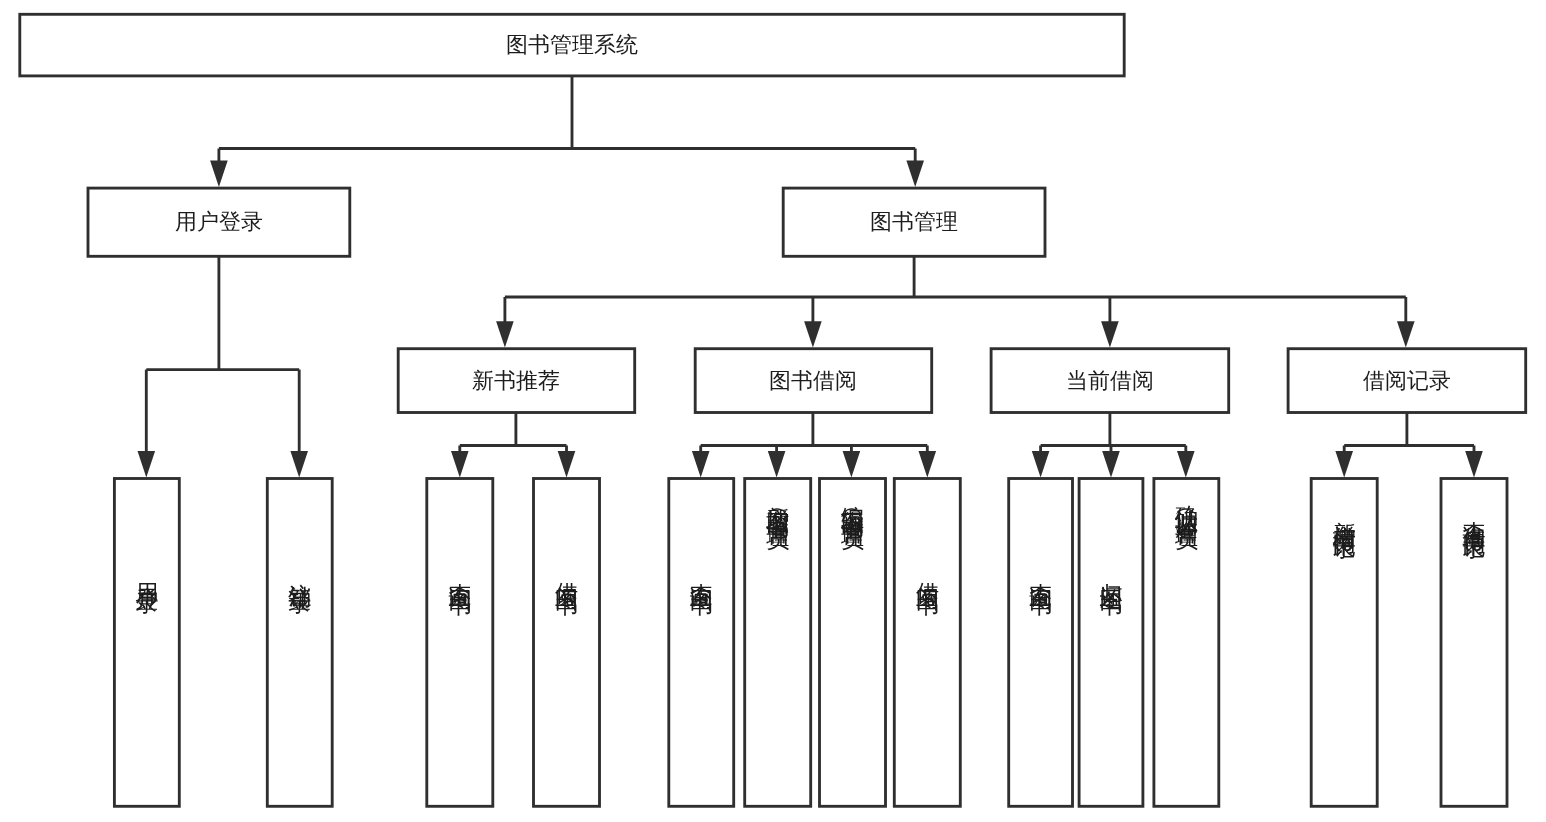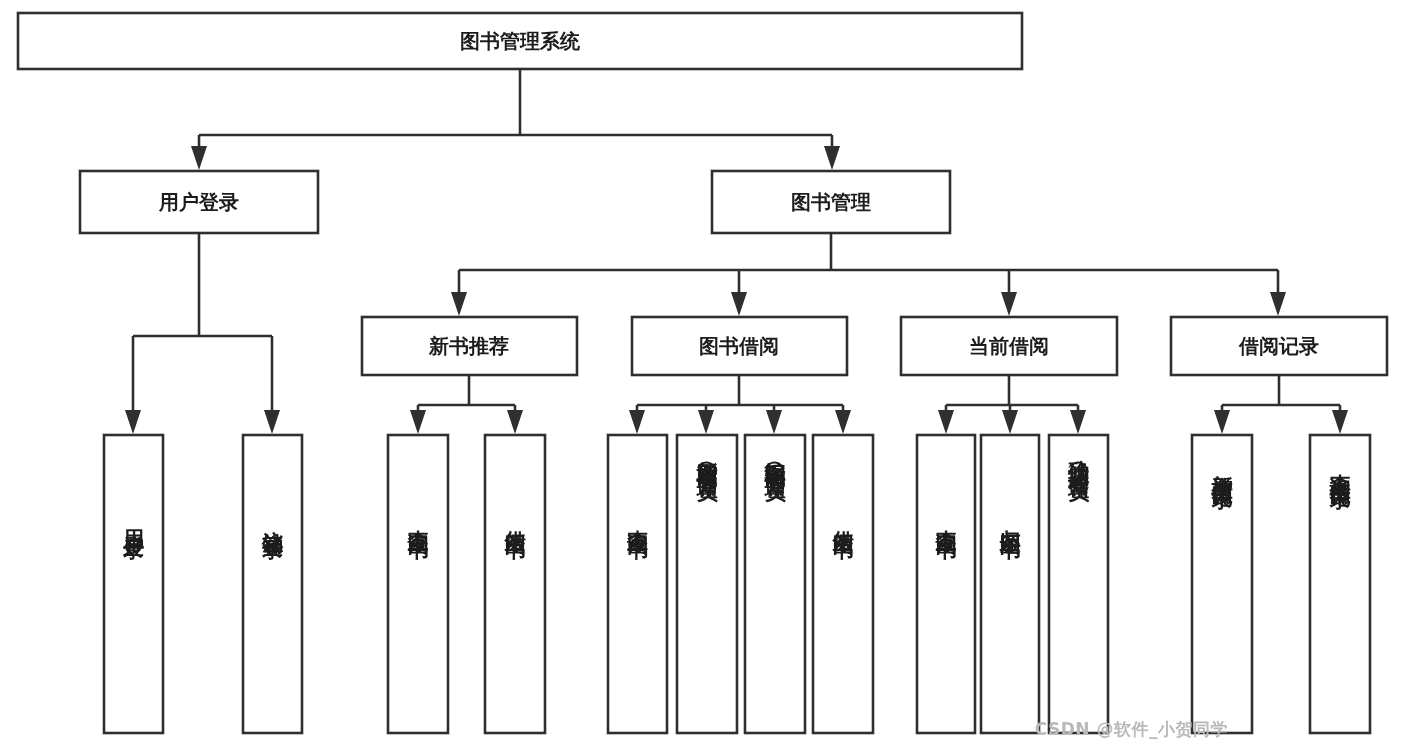--- a/index.html
+++ b/index.html
@@ -12,21 +12,20 @@
     height: 747px;
     overflow: hidden;
     font-family: "DejaVu Sans", "Liberation Sans", sans-serif;
     position: relative;
   }
   #diagram-root {
     position: relative;
     width: 1236px;
     height: 747px;
     background: #ffffff;
-    font-weight: bold;
   }
   svg#tree-svg {
     position: absolute;
     top: 0;
     left: 0;
     width: 1405px;
     height: 747px;
     display: block;
   }
   .node-box {
@@ -242,14 +241,13 @@
     <span class="leaf-text" style="margin-top:8px;">确认归还（管理员）</span>
   </div>
 
   <div class="leaf-text-wrap" style="left:1192px; top:435px; width:60px; height:298px;">
     <span class="leaf-text" style="margin-top:22px;">新增借阅记录</span>
   </div>
   <div class="leaf-text-wrap" style="left:1310px; top:435px; width:60px; height:298px;">
     <span class="leaf-text" style="margin-top:22px;">查询借阅记录</span>
   </div>
 
-  <div class="watermark">CSDN @软件_小贺同学</div>
 </div>
 
 </body></html>

